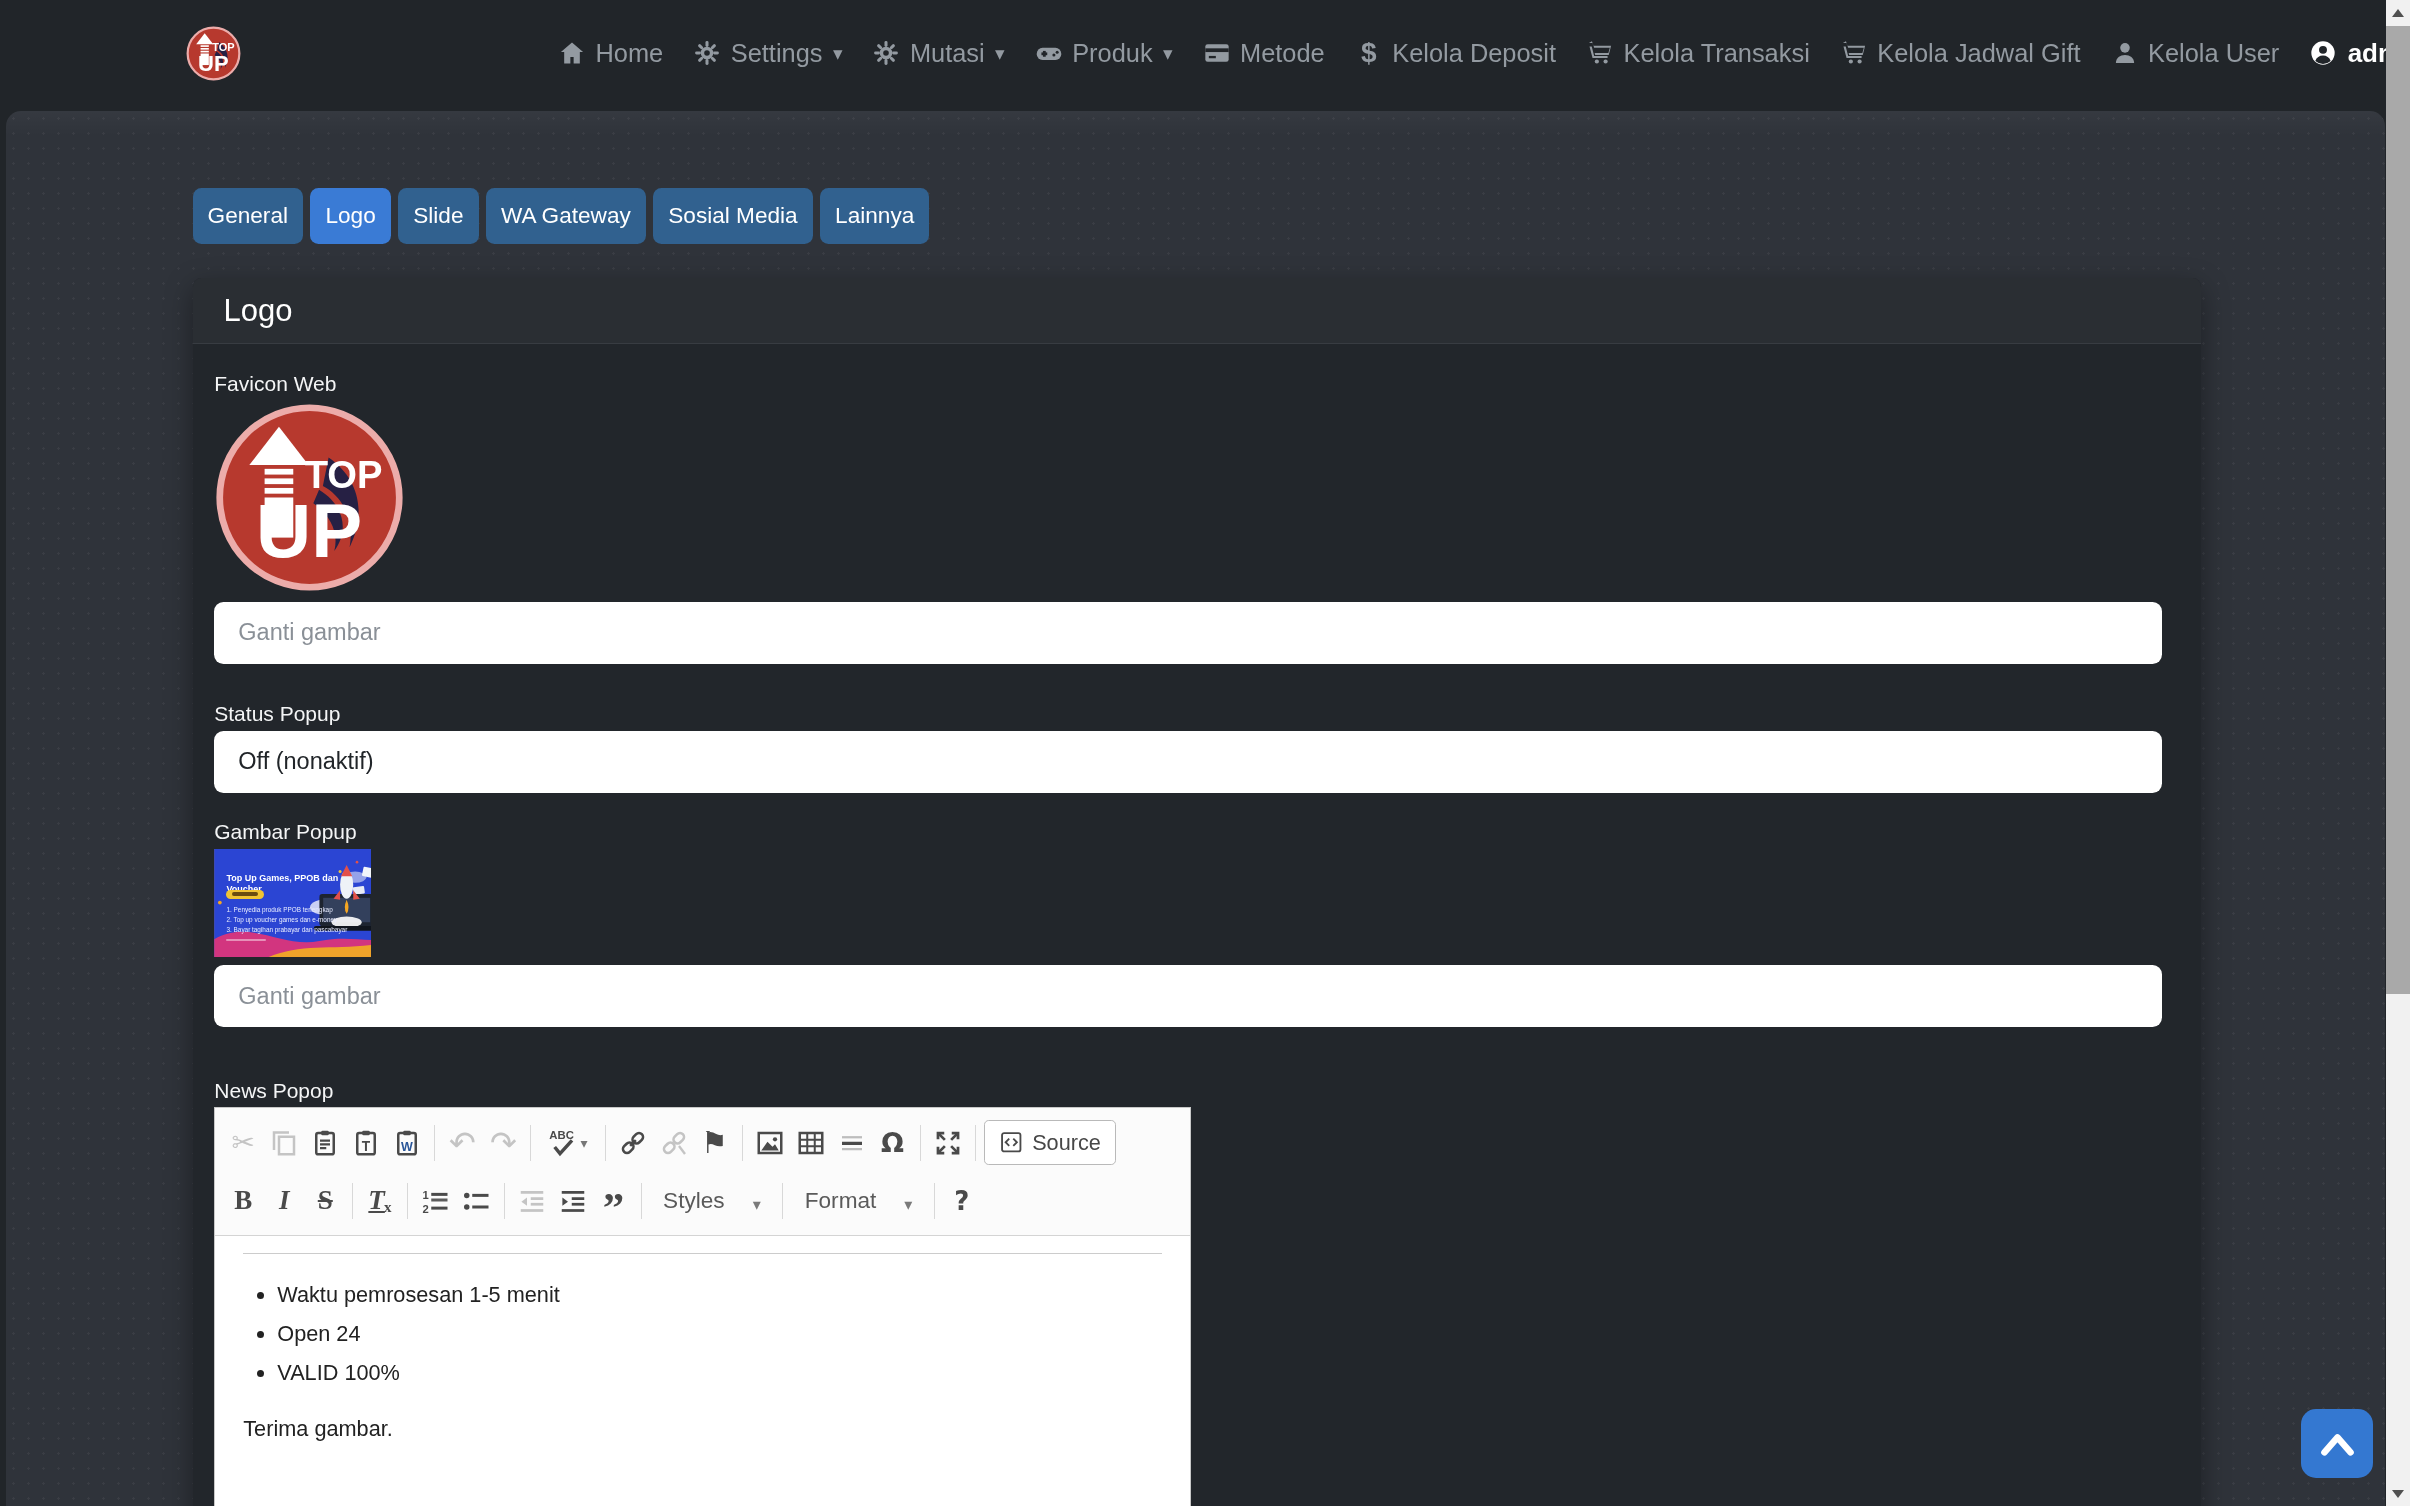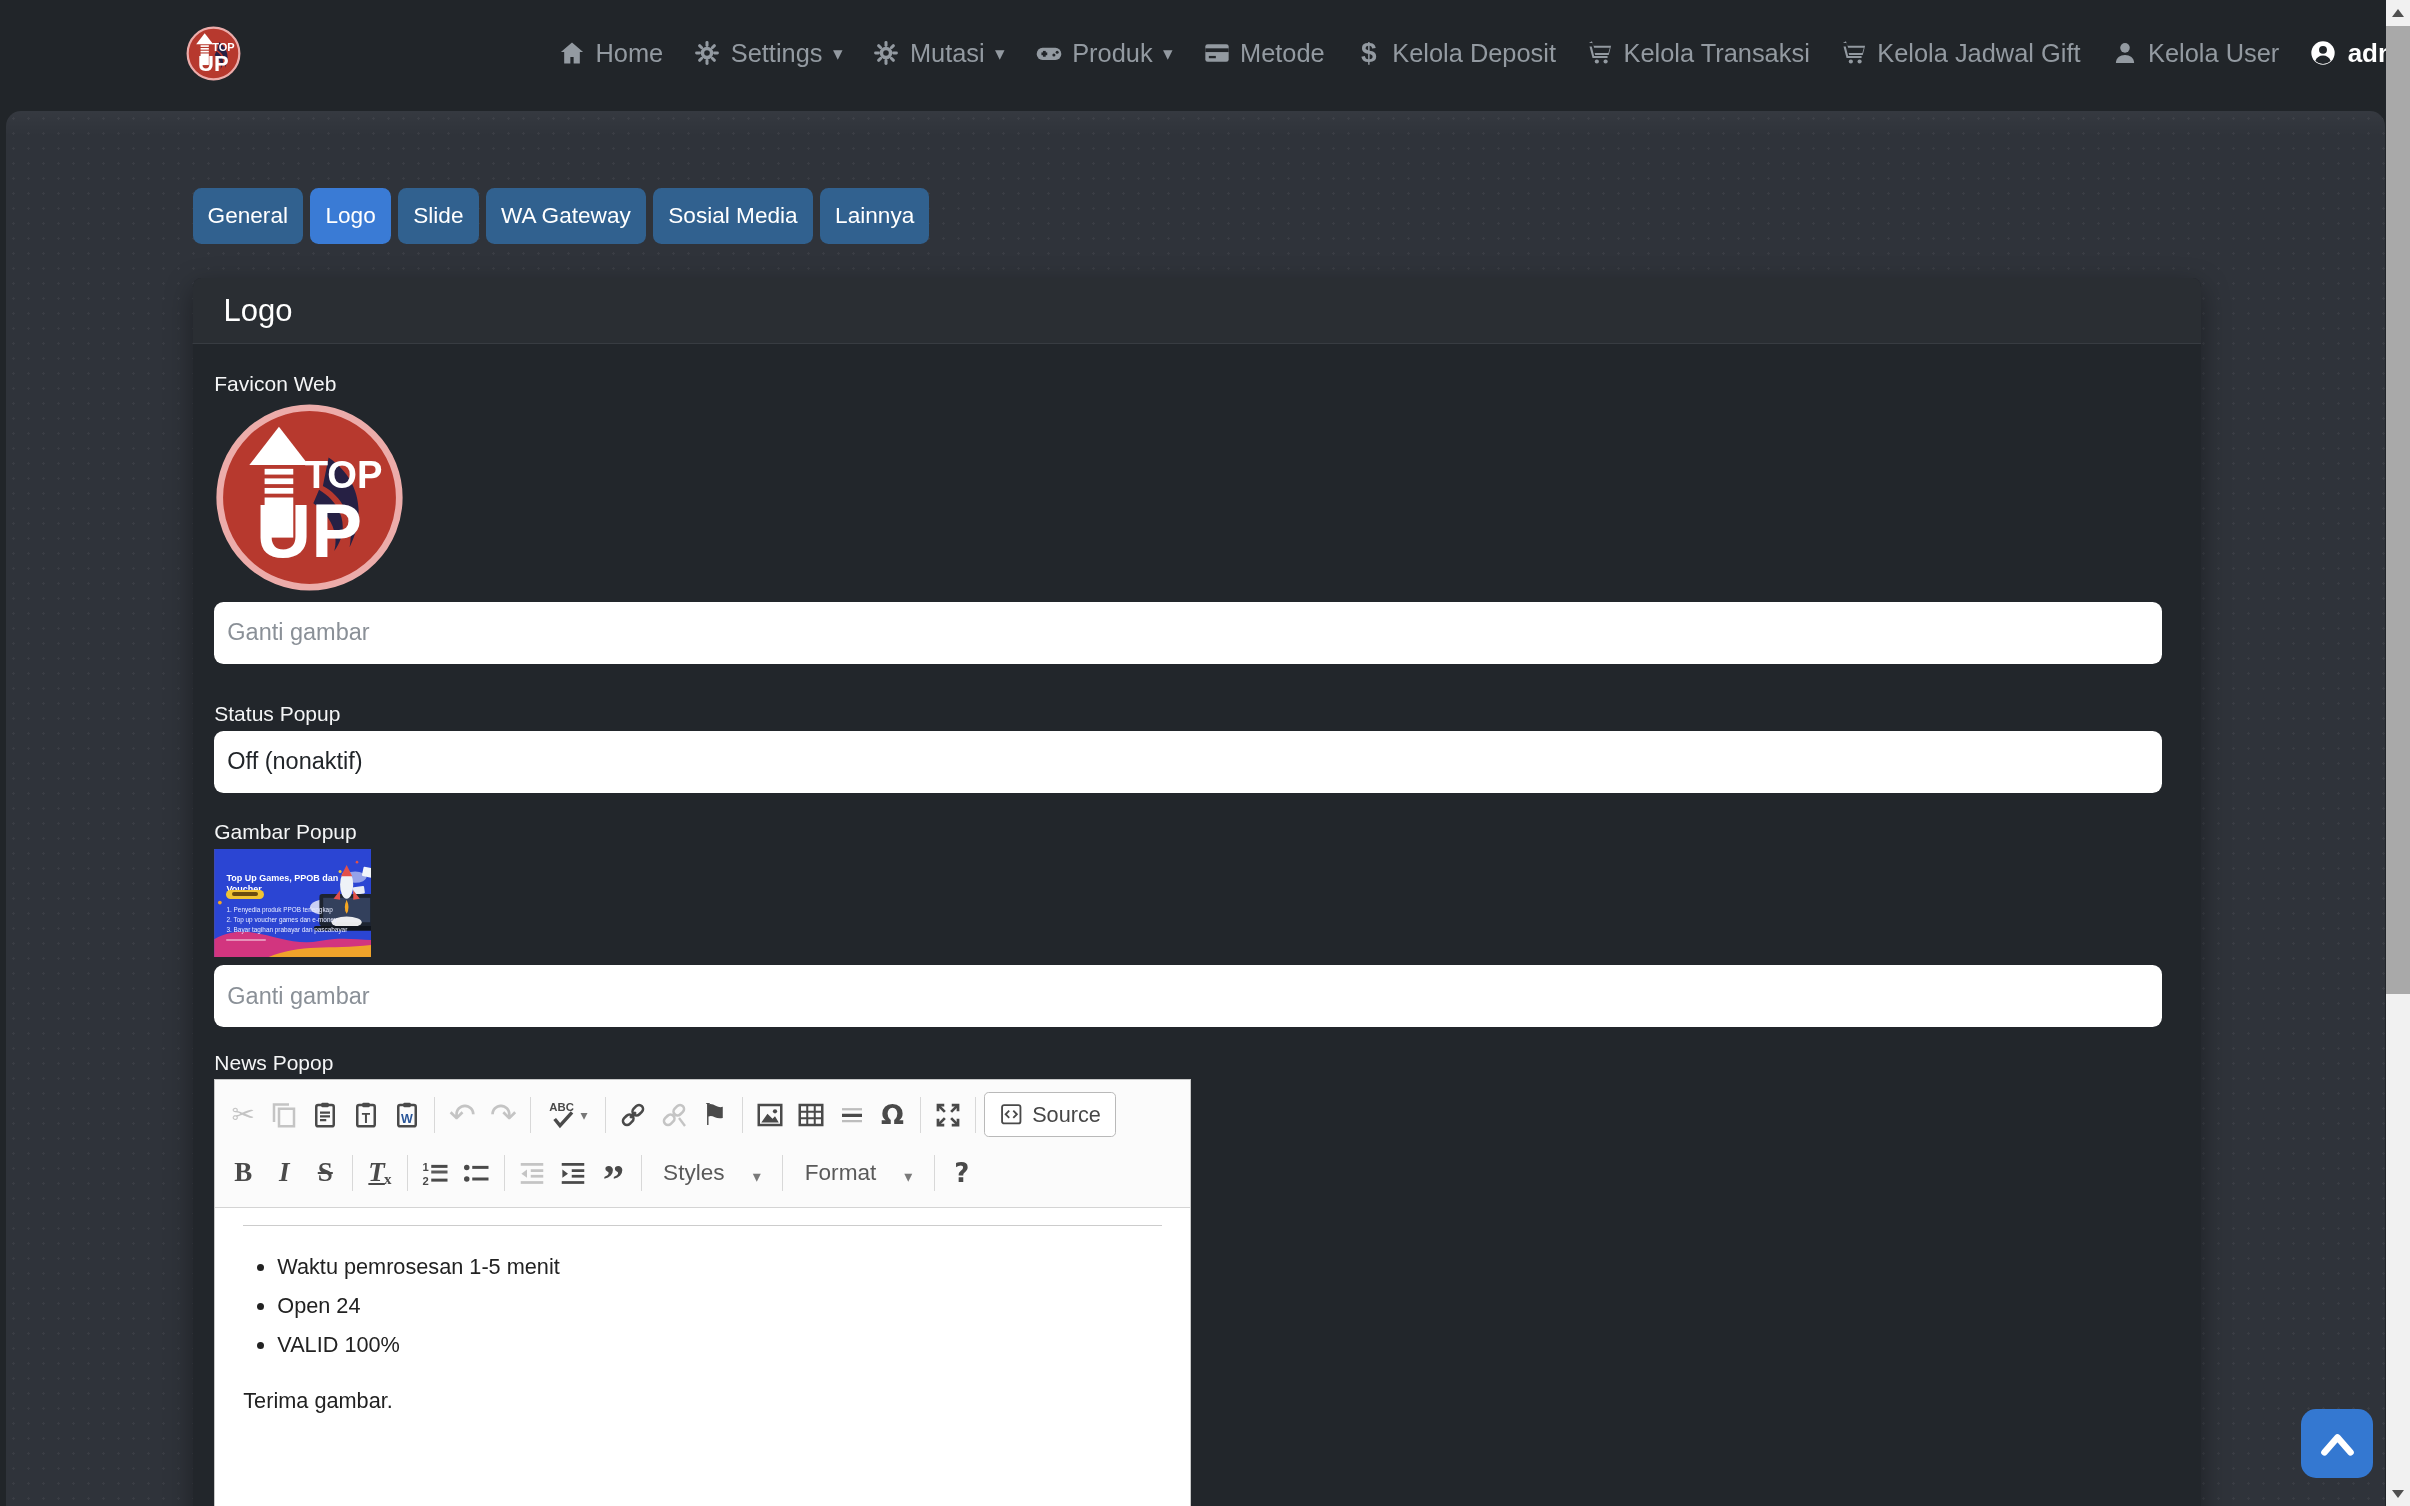--- a/index.html
+++ b/index.html
@@ -30,34 +30,34 @@
   .tab.active { background:#3a7bd5; }
 
   
   .card { position:absolute; left:187px; top:167px; width:2008px; height:1337px; border-radius:8.5px; background:#22262b; box-shadow:0 9.4px 28px rgba(0,0,0,0.38); }
   .card-header { height:66px; background:#2a2e33; border-bottom:0.9px solid #383c42; border-radius:8.5px 8.5px 0 0; display:flex; align-items:center; padding-left:31px; }
   .card-title { color:#fff; font-size:31px; font-weight:500; }
   .card-body { padding:28px 21.7px 0 21.7px; }
   .f-label { display:block; color:#f4f5f6; font-size:21px; }
   .favicon-preview { width:191px; height:191px; margin-top:5.6px; }
   .favicon-preview svg { width:191px; height:191px; }
-  .text-input { display:block; width:1948px; height:62px; border:none; outline:none; border-radius:9.4px; background:#fff; padding:0 13px; font-size:23.5px; color:#212529; font-family:"Liberation Sans",sans-serif; }
+  .text-input { display:block; width:1948px; height:62px; border:none; outline:none; border-radius:9.4px; background:#fff; padding:0 24px; font-size:23.5px; color:#212529; font-family:"Liberation Sans",sans-serif; }
   .text-input::placeholder { color:#8a9097; opacity:1; }
   .mt-input { margin-top:9.4px; }
   .lbl-status { margin-top:38px; }
   .select-box { margin-top:4.7px; }
   .lbl-gambar { margin-top:27px; }
   .popup-thumb { position:relative; width:157px; height:108px; margin-top:5px; overflow:hidden; background:#a16207; }
   .pt-title { position:absolute; left:12.2px; top:24.5px; width:113px; color:#fff; font-size:9px; font-weight:700; line-height:1.15; }
   .pt-badge { position:absolute; left:12.2px; top:41px; width:38px; height:9.4px; border-radius:4.7px; background:#f0c433; }
   .pt-badge i { position:absolute; left:5.6px; top:2.8px; width:26px; height:3.8px; border-radius:1.9px; background:#6b4d10; }
   .pt-list { position:absolute; left:12.2px; top:56px; list-style:none; }
   .pt-list li { color:#e8ecff; font-size:6.4px; line-height:1.6; white-space:nowrap; }
   .pt-foot { position:absolute; left:12.2px; top:90px; width:40px; height:2.8px; border-radius:1.9px; background:rgba(255,255,255,0.45); }
-  .lbl-news { margin-top:24px; }
+  .lbl-news { margin-top:52px; }
   .inp2 { margin-top:8.5px; }
 
   
   .editor { width:977px; margin-top:3.8px; border:0.9px solid #c8c8c8; background:#fff; }
   .toolbar { background:#fbfbfb; border-bottom:0.9px solid #d4d4d4; padding:5.6px 7.5px; }
   .t-row { display:flex; align-items:center; height:58px; }
   .tbtn { width:41px; height:47px; display:flex; align-items:center; justify-content:center; cursor:pointer; border-radius:2.8px; flex:0 0 auto; }
   .tbtn svg { width:30px; height:30px; }
   .tsep { width:0.9px; height:36px; background:#d8d8d8; margin:0 6.6px; flex:0 0 auto; }
   .glyph { font-family:"DejaVu Sans",sans-serif; font-size:28px; color:#4a4a4a; line-height:1; }

